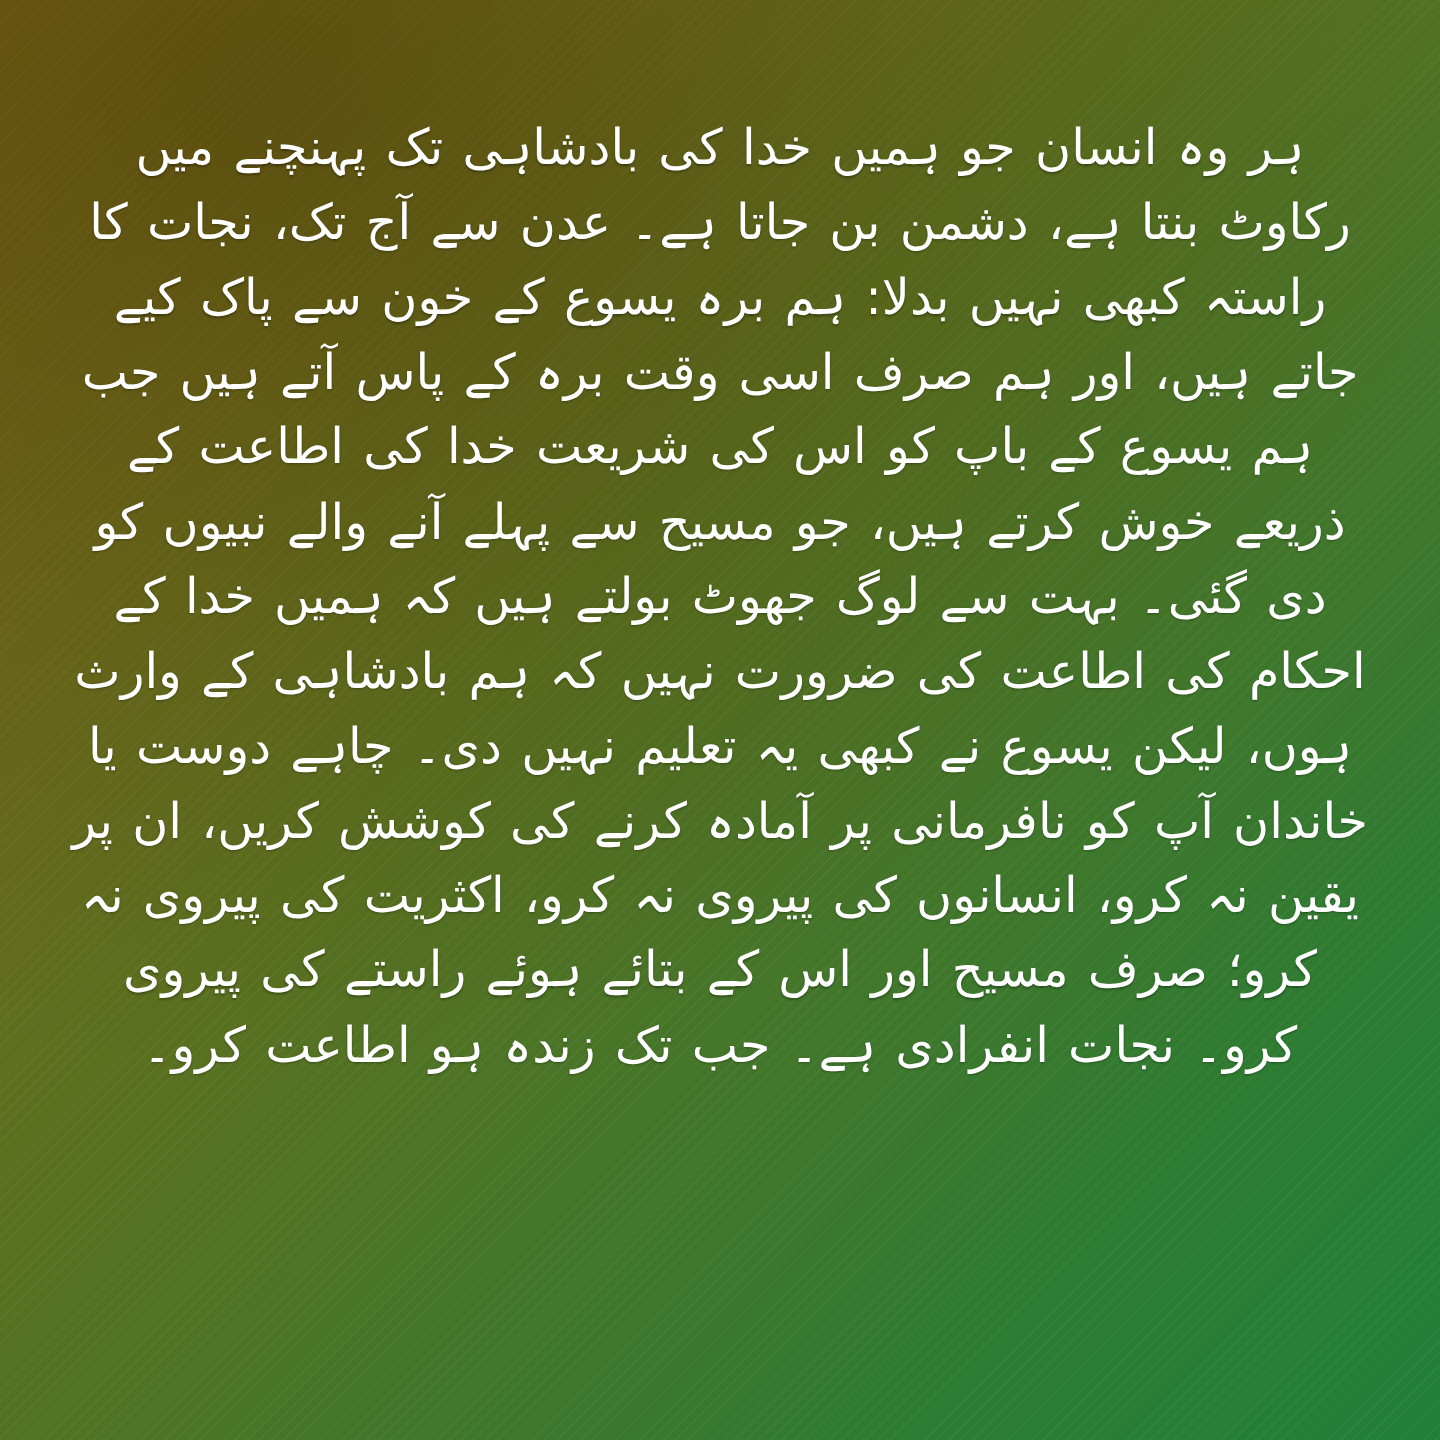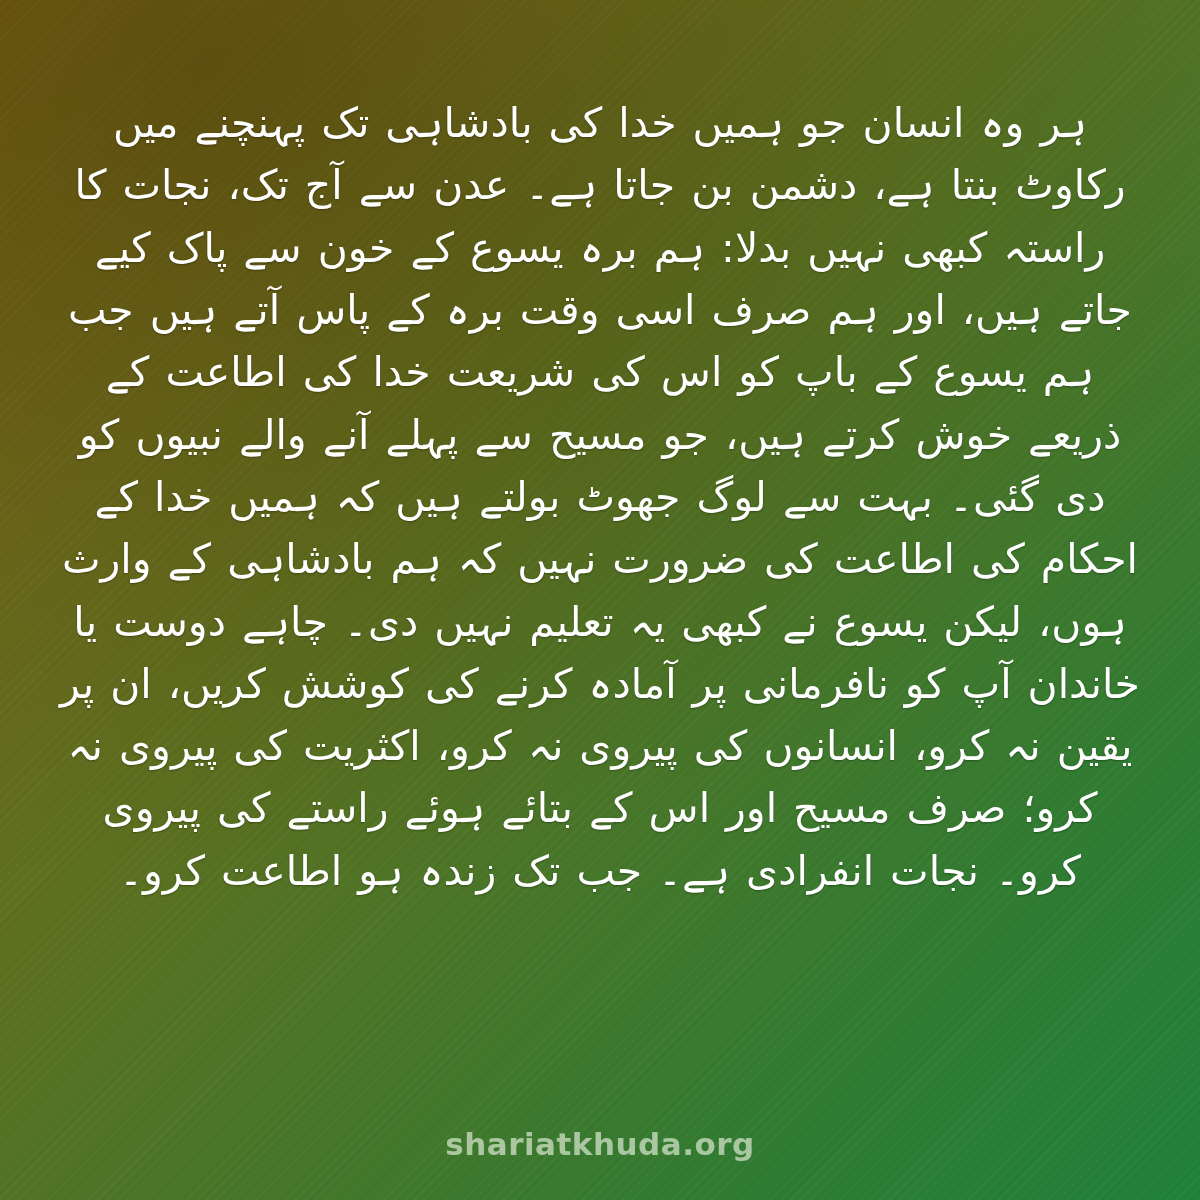--- a/index.html
+++ b/index.html
@@ -89,14 +89,13 @@
     color: rgba(215, 229, 205, 0.72);
   }
 </style>
 </head>
 <body>
 
 <div class="card">
   <div class="content">
     <p class="quote-text">ہر وہ انسان جو ہمیں خدا کی بادشاہی تک پہنچنے میں رکاوٹ بنتا ہے، دشمن بن جاتا ہے۔ عدن سے آج تک، نجات کا راستہ کبھی نہیں بدلا: ہم برہ یسوع کے خون سے پاک کیے جاتے ہیں، اور ہم صرف اسی وقت برہ کے پاس آتے ہیں جب ہم یسوع کے باپ کو اس کی شریعت خدا کی اطاعت کے ذریعے خوش کرتے ہیں، جو مسیح سے پہلے آنے والے نبیوں کو دی گئی۔ بہت سے لوگ جھوٹ بولتے ہیں کہ ہمیں خدا کے احکام کی اطاعت کی ضرورت نہیں کہ ہم بادشاہی کے وارث ہوں، لیکن یسوع نے کبھی یہ تعلیم نہیں دی۔ چاہے دوست یا خاندان آپ کو نافرمانی پر آمادہ کرنے کی کوشش کریں، ان پر یقین نہ کرو، انسانوں کی پیروی نہ کرو، اکثریت کی پیروی نہ کرو؛ صرف مسیح اور اس کے بتائے ہوئے راستے کی پیروی کرو۔ نجات انفرادی ہے۔ جب تک زندہ ہو اطاعت کرو۔</p>
   </div>
-  <div class="watermark">shariatkhuda.org</div>
 </div>
 
 </body></html>

